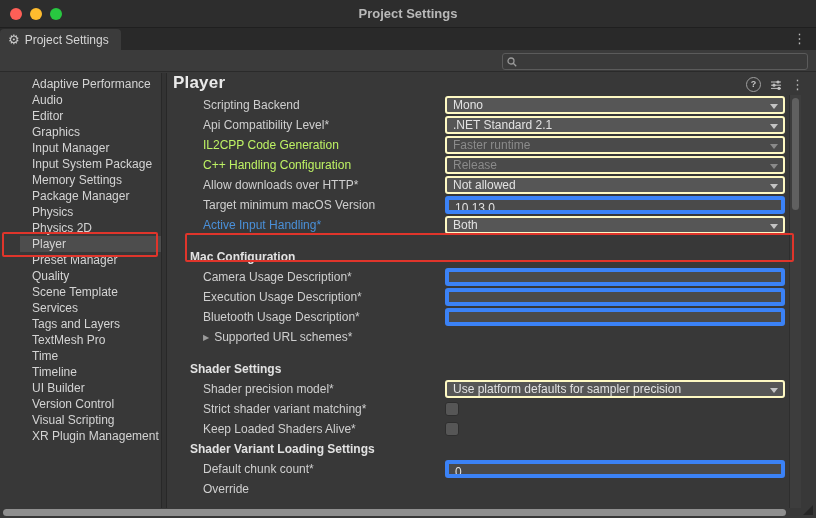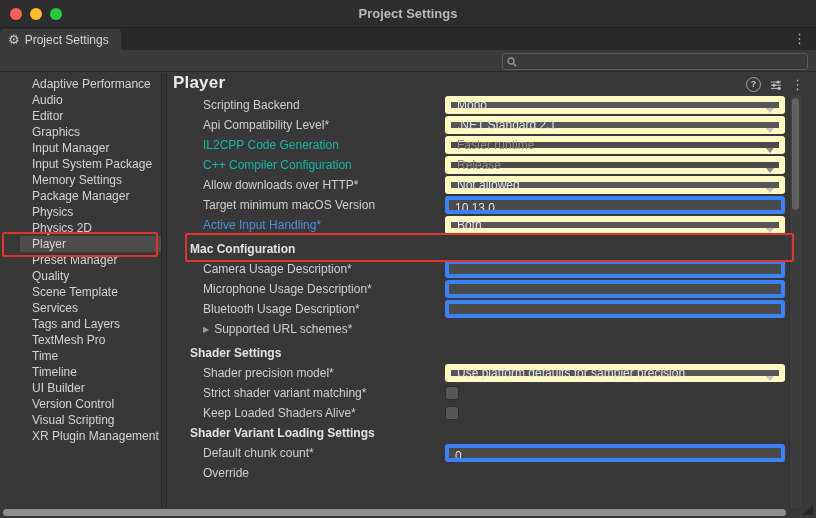--- a/index.html
+++ b/index.html
@@ -37,26 +37,26 @@
   .main-header{position:absolute;left:167px;top:73px;right:0;height:22px;}
   .main-title{position:absolute;left:6px;top:0;font-size:17px;font-weight:bold;color:#eaeaea;letter-spacing:.2px;}
   .header-icons{position:absolute;right:12px;top:4px;display:flex;gap:9px;align-items:center;}
   .help{width:13px;height:13px;border:1px solid #9f9f9f;border-radius:50%;font-size:9px;line-height:13px;text-align:center;color:#c6c6c6;font-weight:bold;}
   .kebab2{font-size:13px;color:#bdbdbd;line-height:1;}
 
   
   .rows{position:absolute;left:167px;top:95px;width:633px;bottom:10px;overflow:hidden;z-index:2;}
   .row{height:20px;display:flex;align-items:center;}
   .row-label{width:242px;padding-left:36px;font-size:12px;color:#cfcfcf;flex:none;white-space:nowrap;overflow:hidden;}
-  .row-label.disabled{color:#14b8a6;}
+  .row-label.disabled{color:#bef264;}
   .row-label.hl{color:var(--hl,#4a90d9);}
   .row-ctrl{flex:1;margin-right:15px;display:flex;align-items:center;min-width:0;}
-  .sec-header{height:20px;line-height:20px;margin-top:4px;padding-left:23px;font-size:12px;font-weight:bold;color:#e2e2e2;white-space:nowrap;}
+  .sec-header{height:20px;line-height:20px;margin-top:12px;padding-left:23px;font-size:12px;font-weight:bold;color:#e2e2e2;white-space:nowrap;}
   .sec-header.tight{margin-top:0;}
-  .dropdown{flex:1;height:18px;background:#565656;border:6px solid #fef9c3;border-radius:3px;display:flex;align-items:center;
+  .dropdown{flex:1;height:18px;background:#565656;border:2px solid #fef9c3;border-radius:3px;display:flex;align-items:center;
             padding:0 18px 0 6px;position:relative;font-size:12px;color:#e2e2e2;box-sizing:border-box;cursor:default;min-width:0;}
   .dropdown.disabled{background:#4a4a4a;color:#8b8b8b;}
   .dd-val{white-space:nowrap;overflow:hidden;text-overflow:ellipsis;}
   .dd-arrow{position:absolute;right:5px;top:6px;width:0;height:0;border-left:4px solid transparent;border-right:4px solid transparent;border-top:5px solid #c4c4c4;}
   .dropdown.disabled .dd-arrow{border-top-color:#8a8a8a;}
   .textfield{flex:1;height:18px;background:#4a4a4a;border:4px solid #3b82f6;border-radius:3px;padding:0 6px;font-size:12px;
              color:#e2e2e2;line-height:16px;box-sizing:border-box;white-space:nowrap;overflow:hidden;}
   .checkbox{width:14px;height:14px;background:#565656;border:1px solid #2e2e2e;border-radius:3px;font-size:11px;line-height:13px;
             text-align:center;color:#ececec;font-weight:bold;box-sizing:border-box;cursor:default;}
   .fold{color:#9a9a9a;font-size:8px;margin-right:5px;display:inline-block;vertical-align:1px;}
@@ -173,21 +173,21 @@
       <div class="row">
        <div class="row-label disabled">IL2CPP Code Generation</div>
        <div class="row-ctrl">
           <div class="dropdown disabled">
               <span class="dd-val">Faster runtime</span>
               <span class="dd-arrow"></span>
             </div>
         </div>
      </div>
       <div class="row">
-       <div class="row-label disabled">C++ Compiler Configuration</div>
+       <div class="row-label disabled">C++ Handling Configuration</div>
        <div class="row-ctrl">
           <div class="dropdown disabled">
               <span class="dd-val">Release</span>
               <span class="dd-arrow"></span>
             </div>
         </div>
      </div>
       <div class="row">
        <div class="row-label">Allow downloads over HTTP*</div>
        <div class="row-ctrl">
@@ -213,21 +213,21 @@
         </div>
      </div>
       <div class="sec-header">Mac Configuration</div>
       <div class="row">
        <div class="row-label">Camera Usage Description*</div>
        <div class="row-ctrl">
           <div class="textfield"></div>
         </div>
      </div>
       <div class="row">
-       <div class="row-label">Microphone Usage Description*</div>
+       <div class="row-label">Execution Usage Description*</div>
        <div class="row-ctrl">
           <div class="textfield"></div>
         </div>
      </div>
       <div class="row">
        <div class="row-label">Bluetooth Usage Description*</div>
        <div class="row-ctrl">
           <div class="textfield"></div>
         </div>
      </div>

